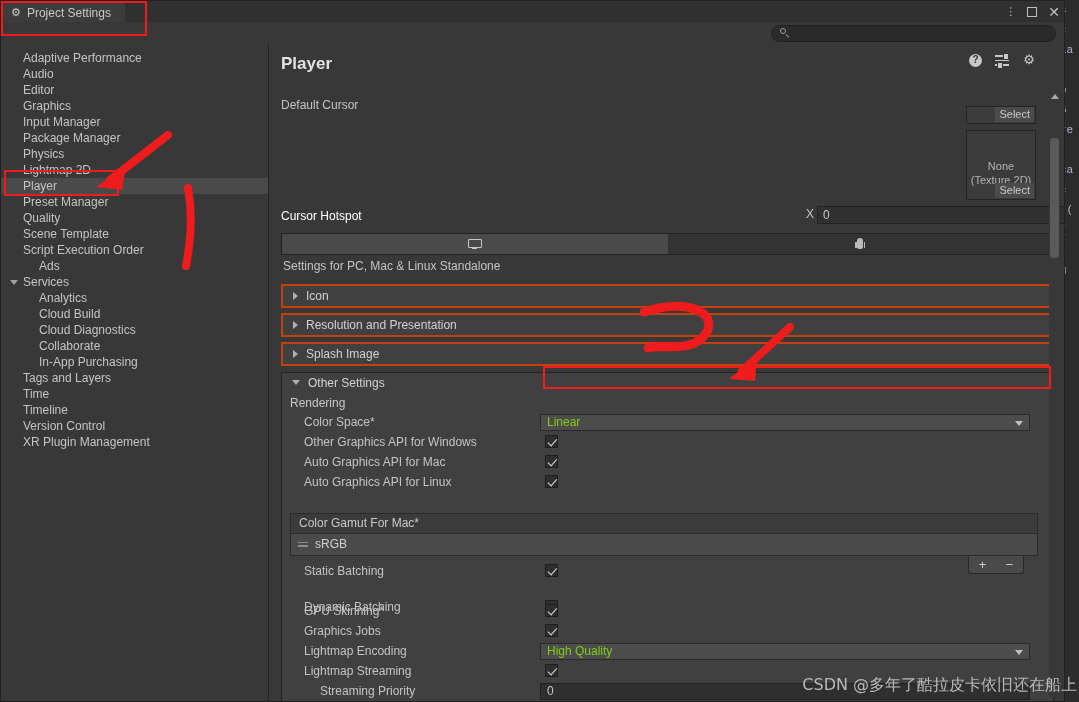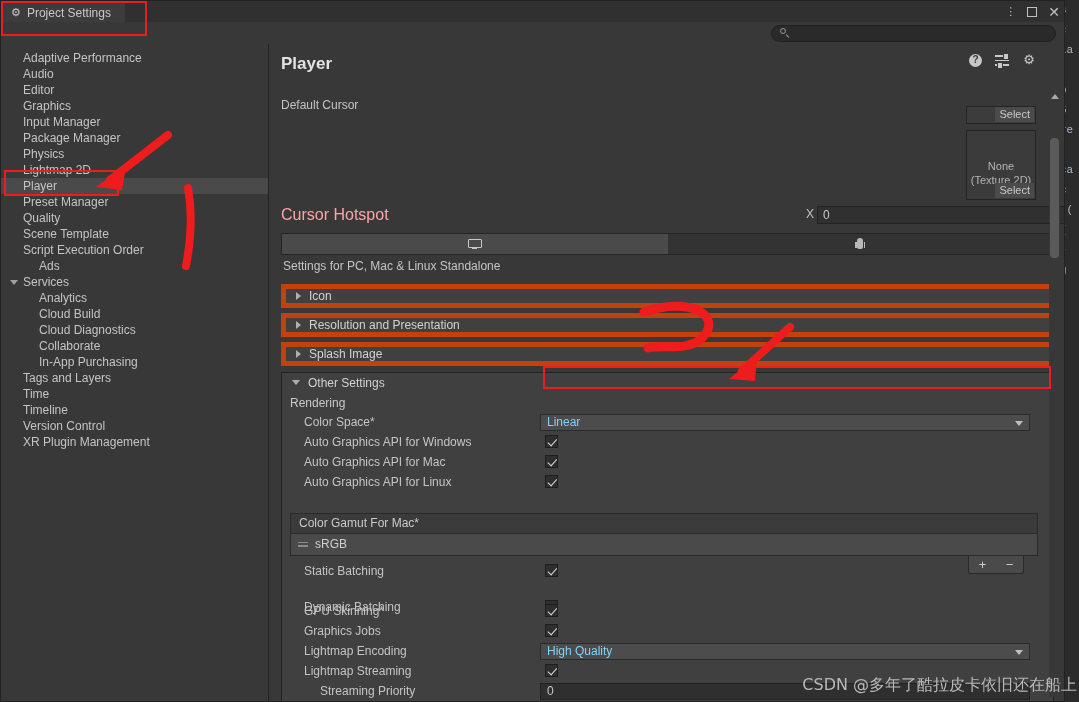--- a/index.html
+++ b/index.html
@@ -207,21 +207,21 @@
     background: #4b4b4b; color: #c8c8c8;
     font-size: 11px; padding: 0 4px;
     height: 15px; line-height: 15px;
   }
   .select-btn.standalone { bottom: 1px; right: 1px; }
 
   .row-hotspot {
     position: absolute; left: 12px; top: 162px;
     width: 100%; height: 18px;
   }
-  .row-hotspot .lbl { color: #fca5a5; font-size: 16px; }
+  .row-hotspot .lbl { color: #ffffff; font-size: 12px; }
   .xy-field {
     position: absolute; height: 18px;
     background: #303030; border: 1px solid #222;
     box-sizing: border-box;
     color: #c8c8c8; font-size: 12px;
     padding-left: 5px; line-height: 16px;
   }
   .axis-lbl {
     position: absolute; color: #c4c4c4; font-size: 12px; top: 1px;
   }
@@ -269,21 +269,21 @@
   .droid-icon s.r { right: 0; }
 
   .settings-for {
     position: absolute; left: 14px; top: 215px;
     color: #c4c4c4; font-size: 12px;
   }
 
   
   .foldout {
     position: absolute; left: 12px; width: 773px; height: 24px;
-    background: #404040; border: 5px solid #c2410c;
+    background: #404040; border: 2px solid #c2410c;
     box-sizing: border-box;
     display: flex; align-items: center;
     color: #d2d2d2; font-size: 12px;
     padding-left: 10px;
   }
   .fold-tri {
     width: 0; height: 0; margin-right: 8px;
     border-left: 5px solid #b0b0b0;
     border-top: 4px solid transparent;
     border-bottom: 4px solid transparent;
@@ -333,21 +333,21 @@
     width: 4px; height: 7.5px;
     border: solid #d8d8d8;
     border-width: 0 1.8px 1.8px 0;
     transform: rotate(42deg);
   }
   .dropdown {
     position: absolute; left: 258px; top: 2px;
     width: 490px; height: 17px;
     background: #4c4c4c; border: 1px solid #2a2a2a;
     box-sizing: border-box;
-    color: #7dd3fc; font-size: 12px;
+    color: #84cc16; font-size: 12px;
     padding-left: 6px; line-height: 15px;
   }
   .dd-arrow {
     position: absolute; right: 6px; top: 6px;
     width: 0; height: 0;
     border-left: 4px solid transparent;
     border-right: 4px solid transparent;
     border-top: 5px solid #c0c0c0;
   }
   .textfield {
@@ -587,21 +587,21 @@
           </div>
 
           <div class="grp-label" style="top:23px">Rendering</div>
 
           <div class="prop-row" style="top:39px">
             <span class="prop-label">Color Space*</span>
             <span class="dropdown">Linear<span class="dd-arrow"></span></span>
           </div>
 
           <div class="prop-row" style="top:59px">
-            <span class="prop-label">Auto Graphics API  for Windows</span>
+            <span class="prop-label">Other Graphics API  for Windows</span>
             <span class="chk on"></span>
           </div>
           <div class="prop-row" style="top:79px">
             <span class="prop-label">Auto Graphics API  for Mac</span>
             <span class="chk on"></span>
           </div>
           <div class="prop-row" style="top:99px">
             <span class="prop-label">Auto Graphics API  for Linux</span>
             <span class="chk on"></span>
           </div>

